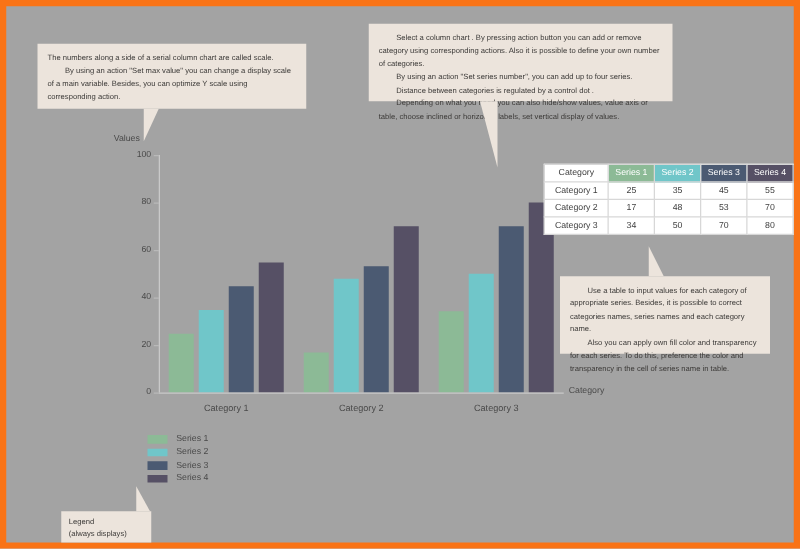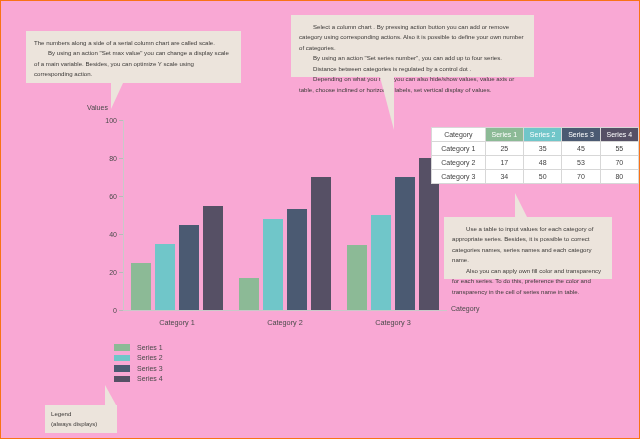--- a/index.html
+++ b/index.html
@@ -7,22 +7,22 @@
     padding: 0;
     background: #ffffff;
   }
   body {
     font-family: "Liberation Sans", sans-serif;
   }
   #page {
     position: relative;
     width: 640px;
     height: 439px;
-    background: #f9a8d4;
-    border: 1px solid #f97316;
+    background: #a3a3a3;
+    border: 5px solid #f97316;
     box-sizing: border-box;
     overflow: hidden;
   }
 
   
   .callout {
     position: absolute;
     background: #ece4dc;
     color: #3c3a38;
     font-size: 6.1px;

